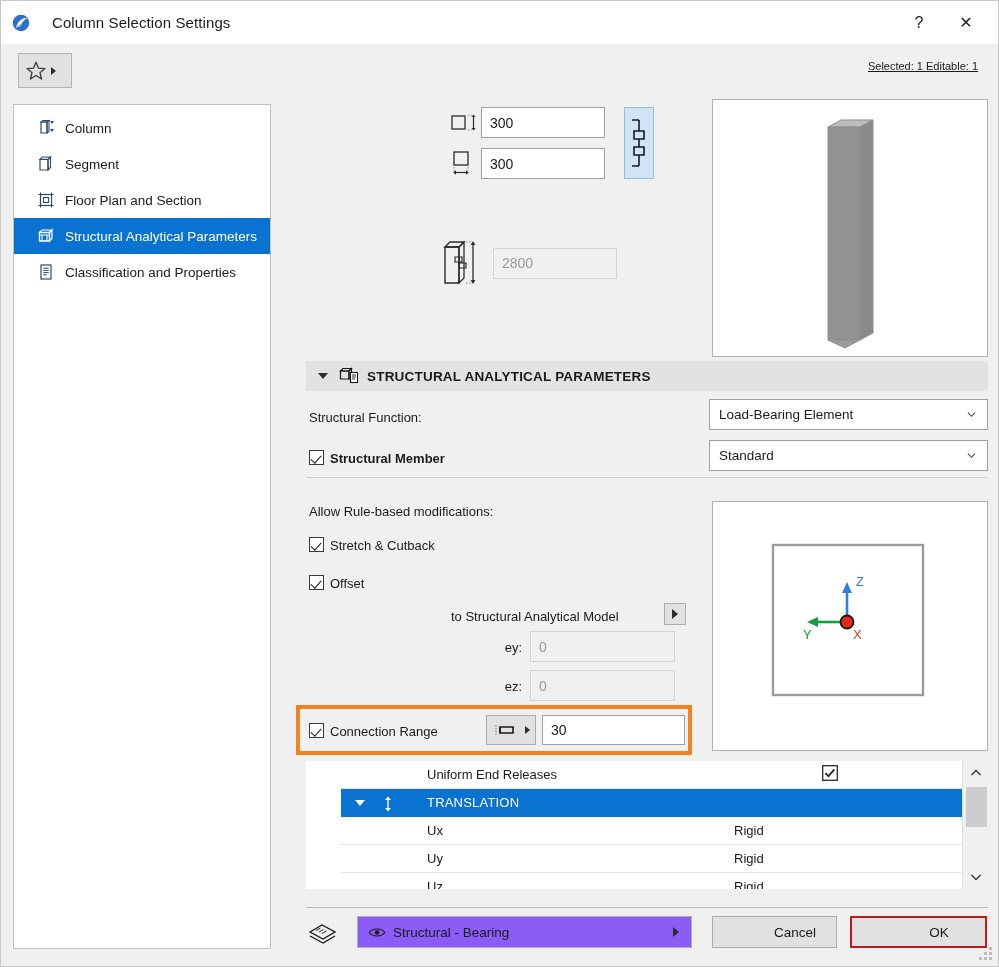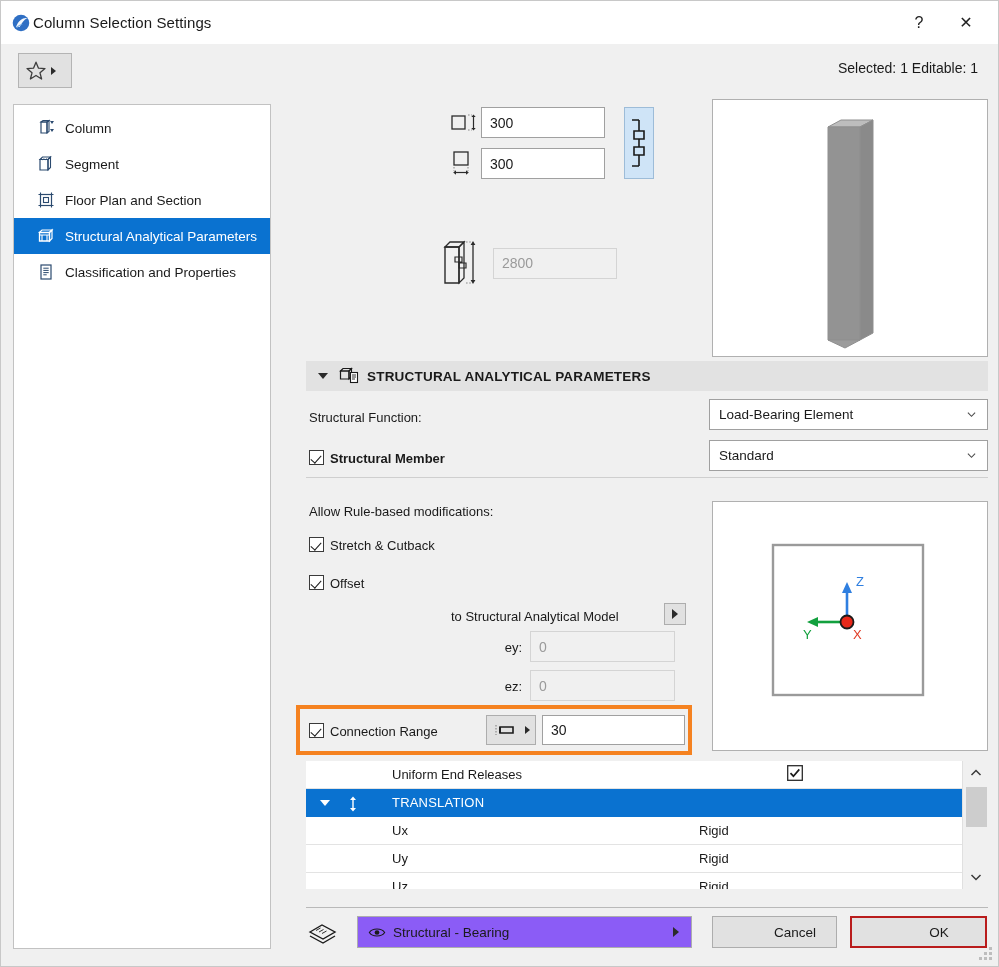--- a/index.html
+++ b/index.html
@@ -31,21 +31,21 @@
     background: #ffffff;
     display: flex;
     align-items: center;
   }
   .title-icon {
     margin-left: 11px;
     width: 18px; height: 18px;
     flex: 0 0 auto;
   }
   .title-text {
-    margin-left: 3px;
+    margin-left: 22px;
     font-size: 15px;
     color: #1a1a1a;
     letter-spacing: 0.1px;
   }
   .title-btns {
     margin-left: auto;
     display: flex;
     align-items: center;
     height: 43px;
   }
@@ -78,22 +78,23 @@
   .fav-arrow {
     margin-left: 3px;
     width: 0; height: 0;
     border-left: 5px solid #2b2b2b;
     border-top: 4px solid transparent;
     border-bottom: 4px solid transparent;
   }
   .selected-info {
     position: absolute;
     right: 22px; top: 16px;
-    font-size: 14px;
-    color: #1a1a1a;
+    font-size: 11px;
+    color: #1a1a1a;
+    text-decoration: underline;
   }
 
   
   .sidebar {
     position: absolute;
     left: 12px; top: 103px;
     width: 258px; height: 845px;
     background: #ffffff;
     border: 1px solid #c2c2c2;
     box-sizing: border-box;
@@ -275,20 +276,21 @@
   }
 
   
   .table-wrap {
     position: absolute;
     left: 22px; top: 672px;
     width: 682px; height: 128px;
     background: #ffffff;
     box-sizing: border-box;
     overflow: hidden;
+    padding-left: 35px;
   }
   .trow {
     position: relative;
     height: 28px;
     border-bottom: 1px solid #e3e3e3;
     display: flex; align-items: center;
     box-sizing: border-box;
     cursor: default;
   }
   .trow.sel { background: #0a72d0; color: #ffffff; border-bottom-color: #0a72d0; }

